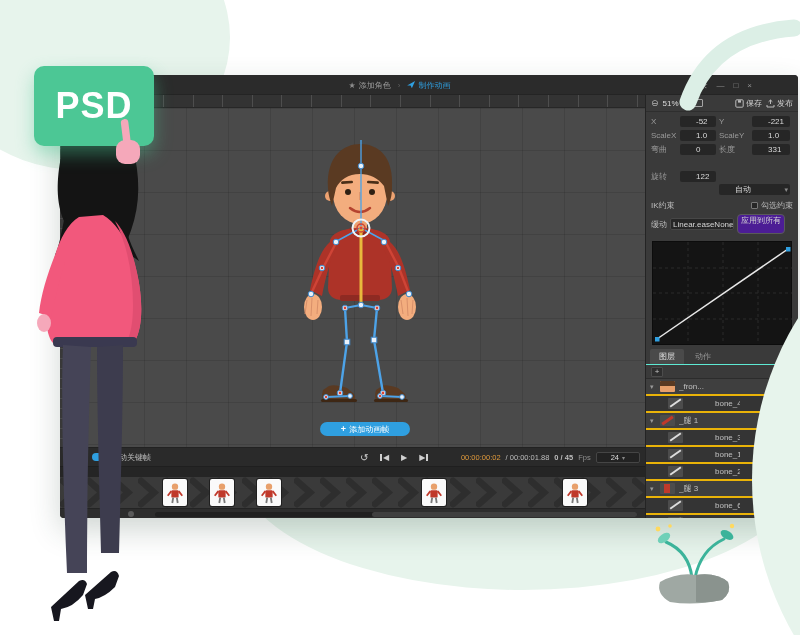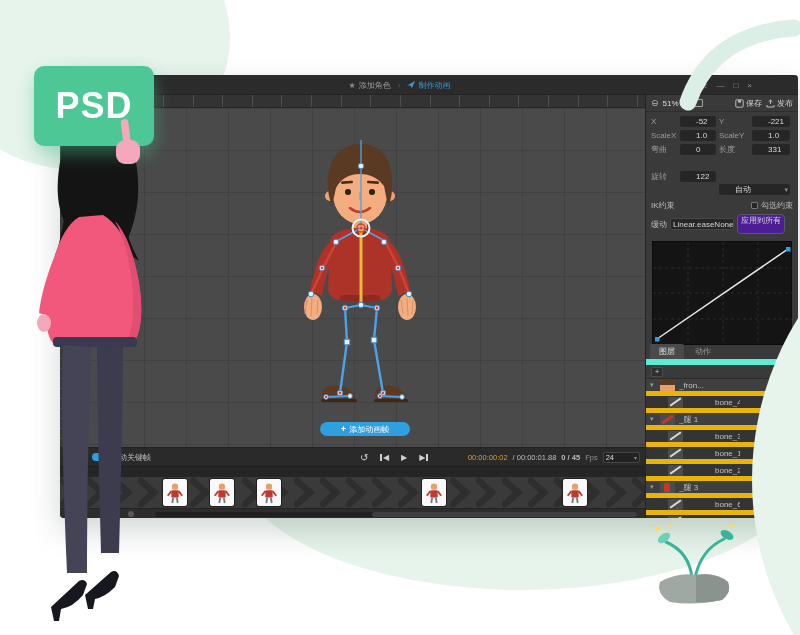--- a/index.html
+++ b/index.html
@@ -53,22 +53,22 @@
   .autokey { position:absolute; left:32px; display:flex; align-items:center; gap:4px; }
   .toggle { width:15px; height:8px; border-radius:4px; background:var(--accent); position:relative; }
   .toggle::after { content:""; position:absolute; right:1px; top:1px; width:6px; height:6px; border-radius:50%; background:#fff; }
   .transport { position:absolute; left:300px; display:flex; align-items:center; gap:12px; color:#cfcfcf; }
   .tbtn { display:flex; align-items:center; gap:1px; font-size:8px; cursor:pointer;}
   .tbtn .bar { width:1.5px; height:7px; background:#cfcfcf; display:inline-block;}
   .tbtn.restart { font-size:10px; }
   .timegrp { position:absolute; right:5px; display:flex; align-items:center; gap:5px; font-size:7.5px;}
   .tc-cur { color:var(--orange); } .tc-total { color:#bdbdbd; } .tc-ratio { color:#bdbdbd;font-weight:bold;}
   .fps-label { color:#8f8f8f; }
-  .fps-box { background:#222; border:1px solid #454545; border-radius:2px; padding:0 2px; height:11px;
-             display:flex; align-items:center; gap:20px; color:#ddd; cursor:pointer;}
+  .fps-box { background:#222; border:1px solid #454545; border-radius:2px; padding:0 14px; height:11px;
+             display:flex; align-items:center; gap:3px; color:#ddd; cursor:pointer;}
   .fps-box .chev { font-size:6px; color:#888; }
 
   .fruler { height:11px; background:#252525; border-top:1px solid #1f1f1f; display:flex;
             justify-content:space-between; padding:0 10px; overflow:hidden; flex:0 0 11px;}
   .flabel { font-size:7px; color:#6e6e6e; line-height:11px; white-space:nowrap;}
 
   .band { position:relative; height:31px; background:#3a3a3a; flex:0 0 31px; overflow:hidden; }
   .band .chevs { position:absolute; inset:0; }
   .playhead { position:absolute; left:22px; top:2px; width:3px; height:26px; background:#f2f2f2; border-radius:1px; }
   .kf { position:absolute; top:2px; width:24px; height:27px; background:#fafafa; border-radius:2px;
@@ -99,28 +99,28 @@
   .ikrow { display:flex; align-items:center; padding:2px 5px; gap:3px; }
   .ikrow .cb { width:7px; height:7px; border:1px solid #777; border-radius:1px; background:#262626; cursor:pointer;}
   .easerow { display:flex; align-items:center; padding:1px 5px 3px; gap:3px; }
   .easesel { background:#262626; border:1px solid #474747; border-radius:2px; height:12px; line-height:11px;
              padding:0 2px; width:64px; color:#d5d5d5; position:relative; white-space:nowrap; overflow:hidden; cursor:pointer;}
   .easesel .chev { position:absolute; right:1px; top:1px; color:#8a8a8a; font-size:7px;}
   .applybtn { background:#4c1d95; border:1px solid #5a5a5a; border-radius:4px; height:20px; line-height:11px;
               padding:0 3px; color:#d5d5d5; white-space:nowrap; cursor:pointer;}
   .curve { margin:4px 6px 5px; height:104px; background:#141414; border:1px solid #0c0c0c; }
 
-  .ptabs { display:flex; align-items:flex-end; height:15px; border-bottom:6px solid #5eead4; padding:0 4px; gap:2px; flex:0 0 15px;}
+  .ptabs { display:flex; align-items:flex-end; height:15px; border-bottom:1px solid #5eead4; padding:0 4px; gap:2px; flex:0 0 15px;}
   .ptab { padding:2px 9px; color:#979797; cursor:pointer; }
   .ptab.active { background:#4a4a4a; color:#e0e0e0; border-radius:2px 2px 0 0; }
   .addlayer-row { height:14px; display:flex; align-items:center; padding:0 5px; border-bottom:1px solid #2c2c2c; flex:0 0 14px;}
   .addlayer { width:12px; height:10px; background:#2e2e2e; border:1px solid #4c4c4c; border-radius:1px;
               color:#c5c5c5; font-size:8px; line-height:8px; text-align:center; cursor:pointer;}
   .layers { flex:1; overflow:hidden; position:relative; background:#323232;}
-  .lrow { height:17px; display:flex; align-items:center; gap:4px; padding:0 4px; border-bottom:5px solid #eab308;
+  .lrow { height:17px; display:flex; align-items:center; gap:4px; padding:0 4px; border-bottom:2px solid #eab308;
           background:#343434; cursor:pointer;}
   .lrow.group { background:#3f3f3f; }
   .lrow .caret { display:none; color:#9a9a9a; font-size:7px; width:6px; cursor:pointer;}
   .lrow.group .caret { display:block; }
   .lrow.bone { padding-left:22px;gap:32px; }
   .thumb { width:15px; height:11px; background:#4c4c4c; border-radius:1px; position:relative; overflow:hidden; flex:0 0 15px;}
   .thumb::after { content:""; position:absolute; left:1px; top:4px; width:13px; height:2px; background:#ddd;
                   transform:rotate(-35deg); }
   .thumb.head { background:#e8a06b; } .thumb.head::after { background:#5a3a22; width:15px; height:5px; left:0; top:0; transform:none;}
   .thumb.limb::after { background:#c0392b; height:3px; }

